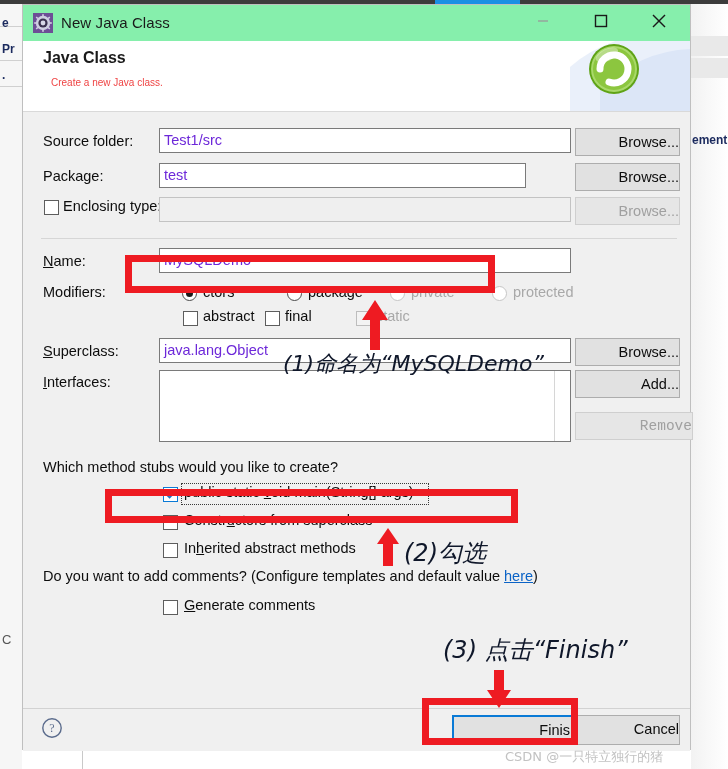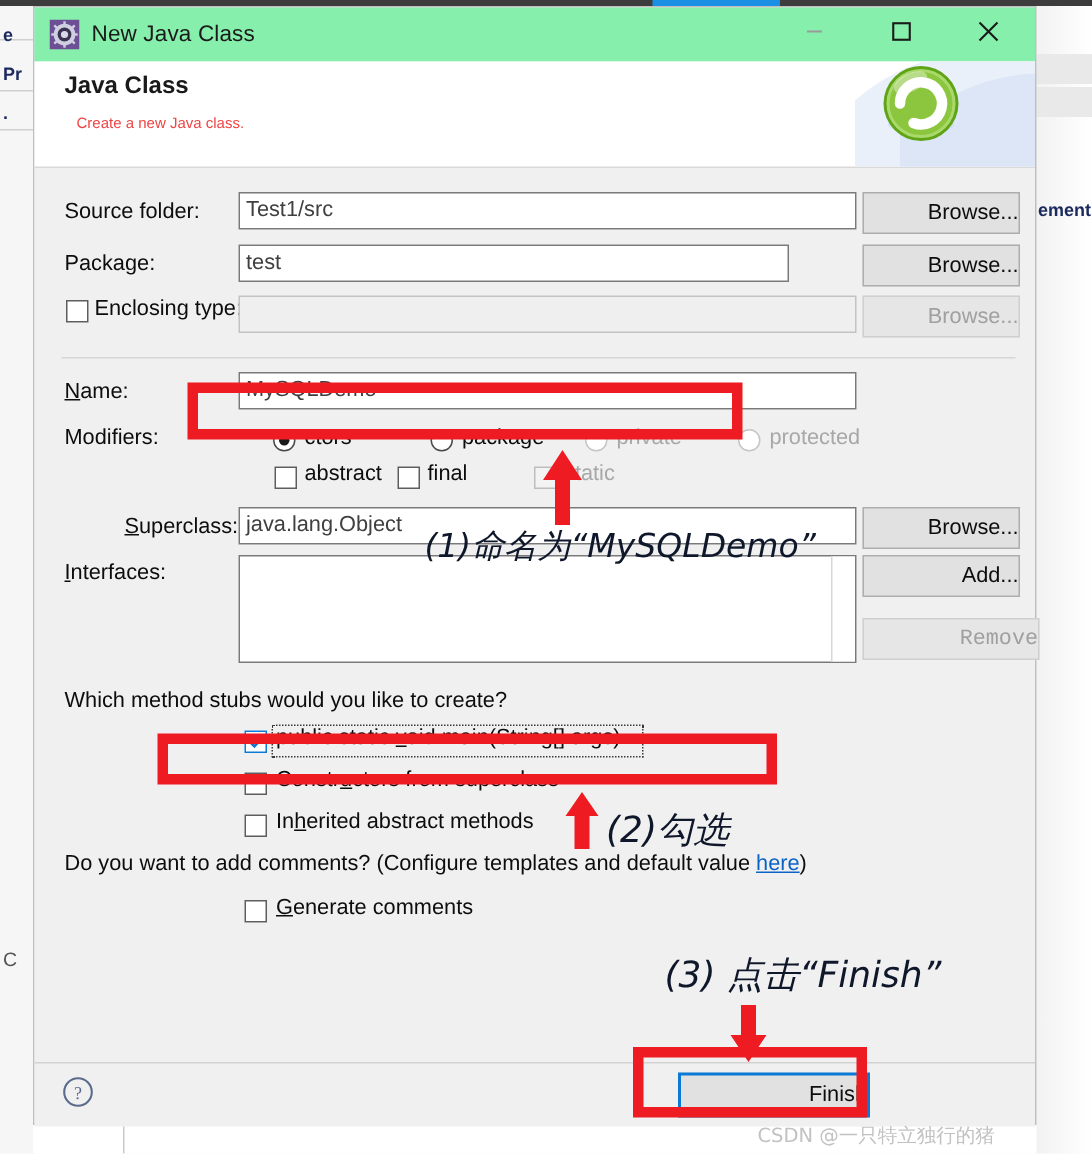--- a/index.html
+++ b/index.html
@@ -40,21 +40,21 @@
   .header-sub{position:absolute;left:28px;top:36px;font-size:10px;color:#ef4444;}
   .header-art{position:absolute;right:0;top:-14px;width:120px;height:100px;}
 
   .body{position:relative;height:596px;background:#f0f0f0;}
   .foot{position:relative;height:42px;background:#f0f0f0;border-top:1px solid #d2d2d2;}
 
   .lbl{position:absolute;font-size:14.5px;color:#0d0d0d;white-space:nowrap;}
   .lbl u{text-decoration:underline;}
 
   .tfield{position:absolute;background:#ffffff;border:1px solid #7a7a7a;box-sizing:border-box;
-          font-size:14.5px;color:#404040;padding:2px 4px;line-height:19px;}
+          font-size:14.5px;color:#6d28d9;padding:2px 4px;line-height:19px;}
   .tfield.disabled{background:#efefef;border:1px solid #c3c3c3;}
 
   .btn{position:absolute;box-sizing:border-box;background:#e1e1e1;border:1px solid #adadad;
        font-size:14.5px;color:#0d0d0d;text-align:right;line-height:26px;cursor:default;}
   .btn.disabled{color:#a0a0a0;background:#e6e6e6;border-color:#cfcfcf;}
 
   .cbx{position:absolute;width:15px;height:15px;box-sizing:border-box;background:#fff;border:1px solid #5d5d5d;}
   .cbx.dim{border-color:#bdbdbd;background:#f3f3f3;}
   .cbx svg{position:absolute;left:1px;top:0px;}
 
@@ -204,21 +204,21 @@
 
     <span class="cbx" style="left:160px;top:199px;"></span>
     <div class="lbl" style="left:180px;top:196px;">abstract</div>
 
     <span class="cbx" style="left:242px;top:199px;"></span>
     <div class="lbl" style="left:262px;top:196px;">final</div>
 
     <span class="cbx dim" style="left:333px;top:199px;"></span>
     <div class="lbl dim-txt" style="left:353px;top:196px;">static</div>
 
-    <div class="lbl" style="left:20px;top:231px;margin-left:40px;"><u>S</u>uperclass:</div>
+    <div class="lbl" style="left:20px;top:231px;"><u>S</u>uperclass:</div>
     <div class="tfield" style="left:136px;top:226px;width:412px;height:25px;">java.lang.Object</div>
     <div class="btn" style="left:552px;top:226px;width:105px;height:28px;">Browse...</div>
 
     <div class="lbl" style="left:20px;top:262px;"><u>I</u>nterfaces:</div>
     <div class="listbox" style="left:136px;top:258px;width:412px;height:72px;">
       <div class="scrollcol"></div>
     </div>
     <div class="btn" style="left:552px;top:258px;width:105px;height:28px;">Add...</div>
     <div class="btn disabled" style="left:552px;top:300px;width:118px;height:28px;font-family:Liberation Mono, monospace;">Remove</div>
 
@@ -247,20 +247,21 @@
   </div>
 
   <div class="foot">
     <span class="help-icon">
       <svg width="22" height="22" viewBox="0 0 22 22">
         <circle cx="11" cy="11" r="9.2" fill="none" stroke="#5a6b8c" stroke-width="1.4"></circle>
         <text x="11" y="15.4" text-anchor="middle" font-size="12" font-family="Liberation Serif, serif" fill="#5a6b8c">?</text>
       </svg>
     </span>
     <div class="btn" style="left:429px;top:6px;width:128px;height:30px;border:2px solid #0a7ad6;line-height:26px;">Finish</div>
+    <div class="btn" style="left:551px;top:6px;width:106px;height:30px;">Cancel</div>
   </div>
 </div>
 
 <div>
 
   <div class="redbox" style="left:125px;top:255px;width:370px;height:38px;"></div>
   <div class="arrow" style="left:360px;top:300px;">
     <svg width="30" height="50" viewBox="0 0 30 50">
       <polygon points="15,0 28,20 20,20 20,50 10,50 10,20 2,20" fill="#ee1b22"></polygon>
     </svg>

